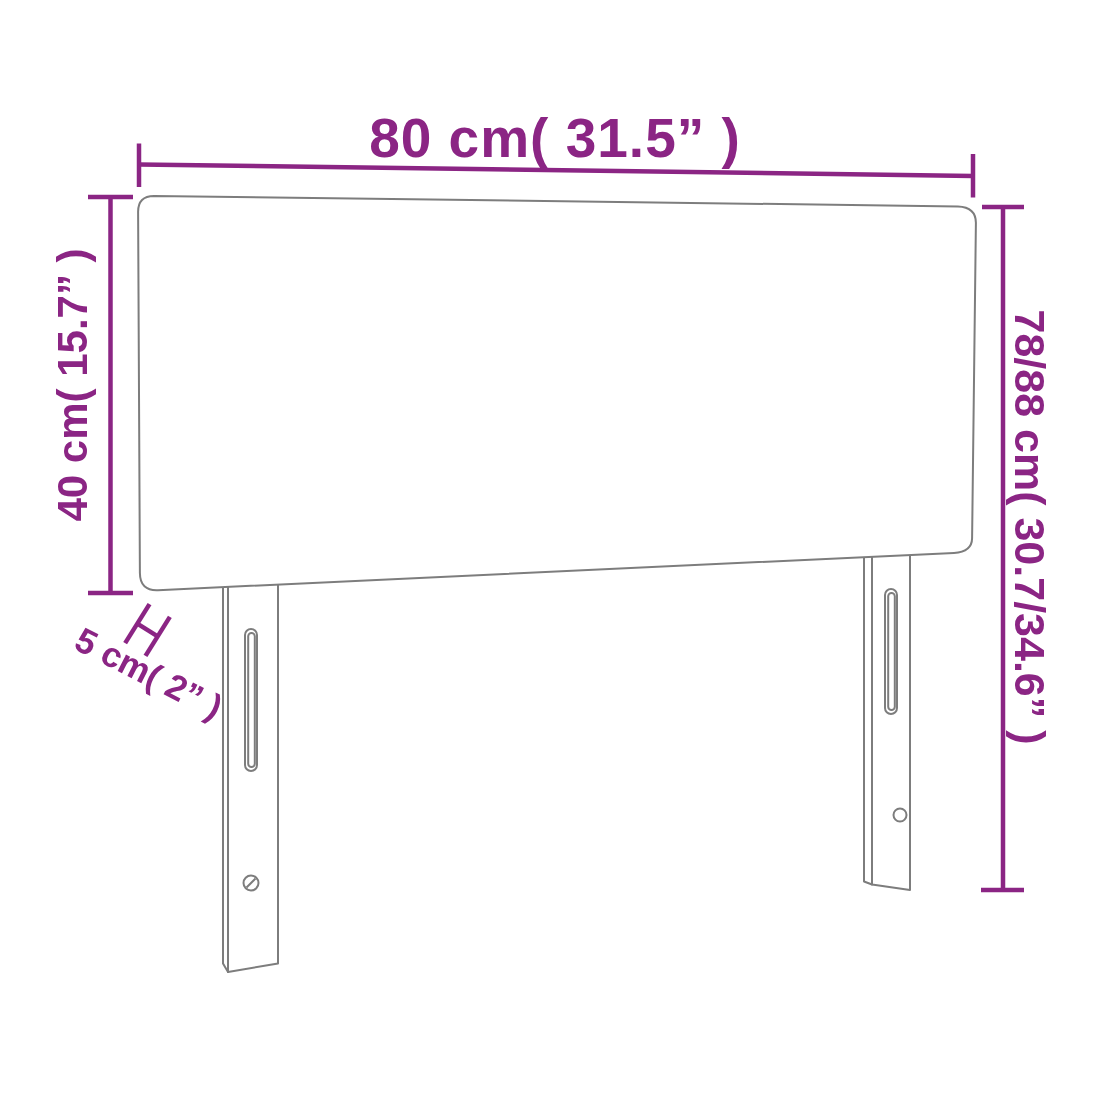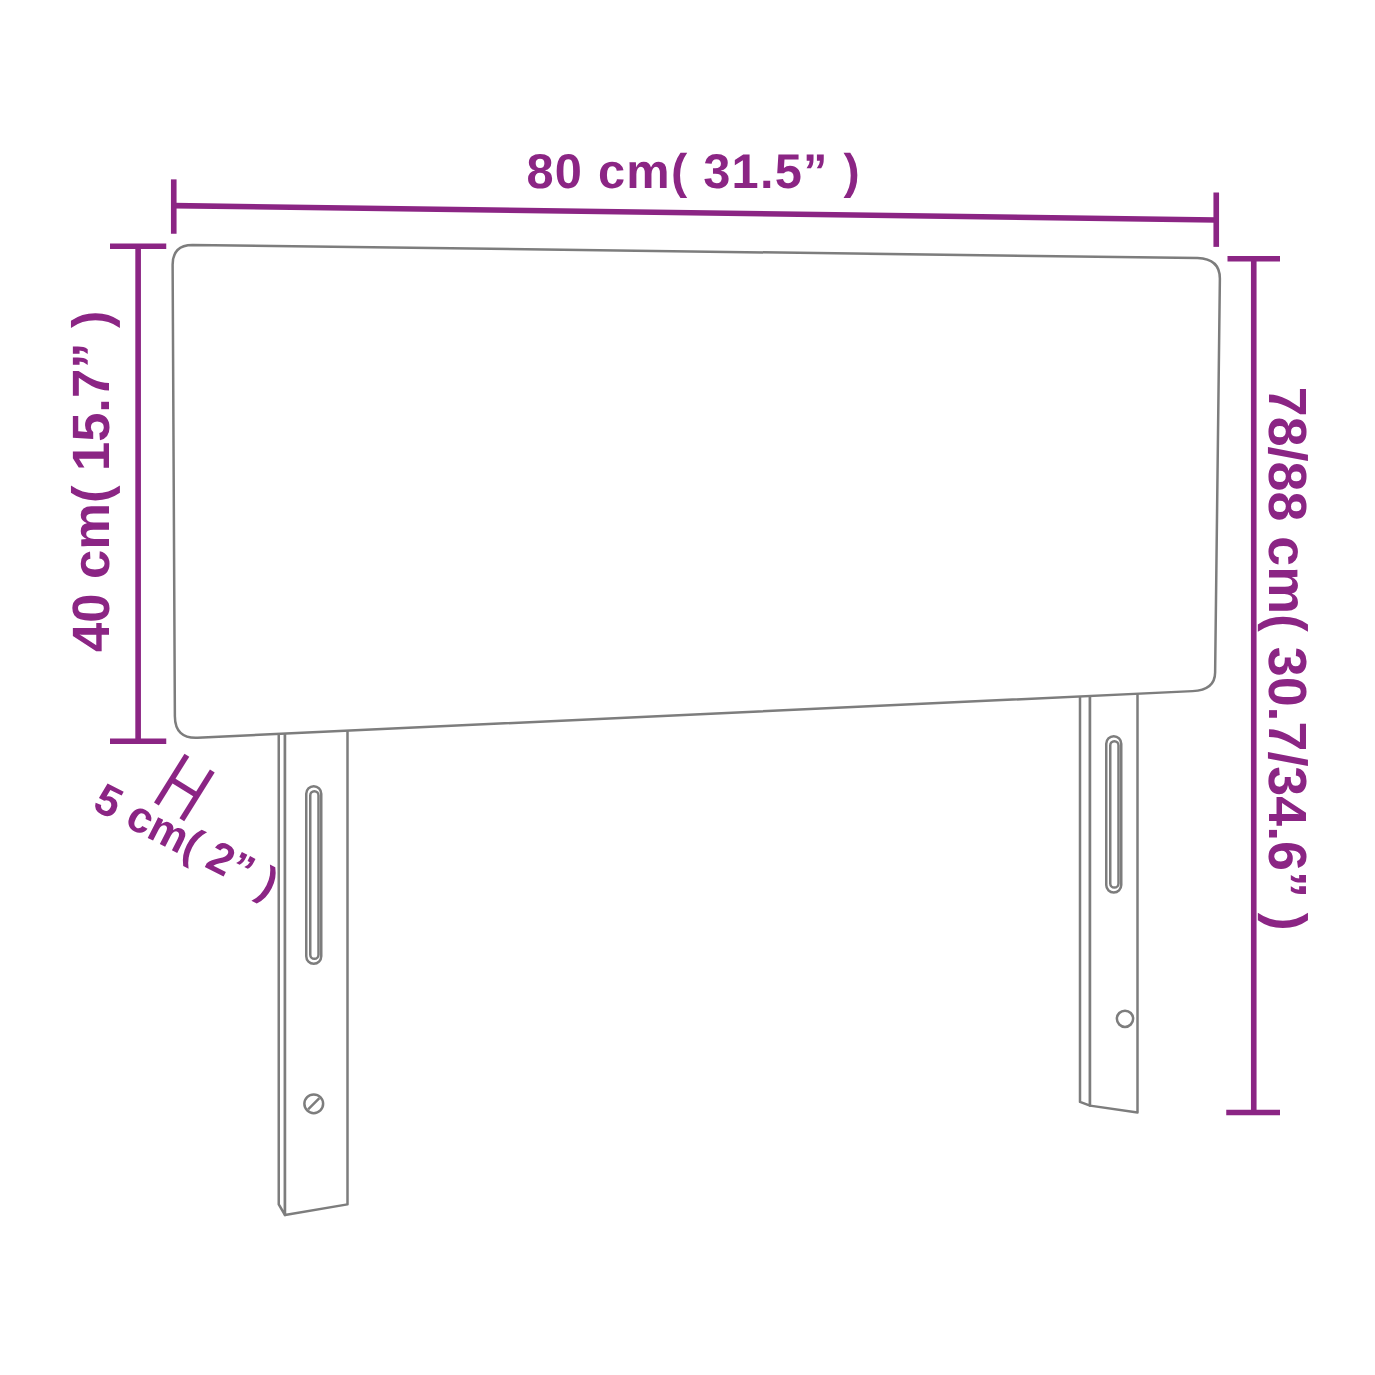--- a/index.html
+++ b/index.html
@@ -23,21 +23,21 @@
   .dim-label {
     position: absolute;
     font-weight: bold;
     white-space: nowrap;
     line-height: 1;
     user-select: none;
   }
   .dim-label.width {
     left: 555px;
     top: 138px;
-    font-size: 39px;
+    font-size: 55px;
     letter-spacing: 1px;
     transform: translate(-50%, -50%);
   }
   .dim-label.height-left {
     left: 73px;
     top: 385px;
     font-size: 42px;
     transform: translate(-50%, -50%) rotate(-90deg);
   }
   .dim-label.height-right {

